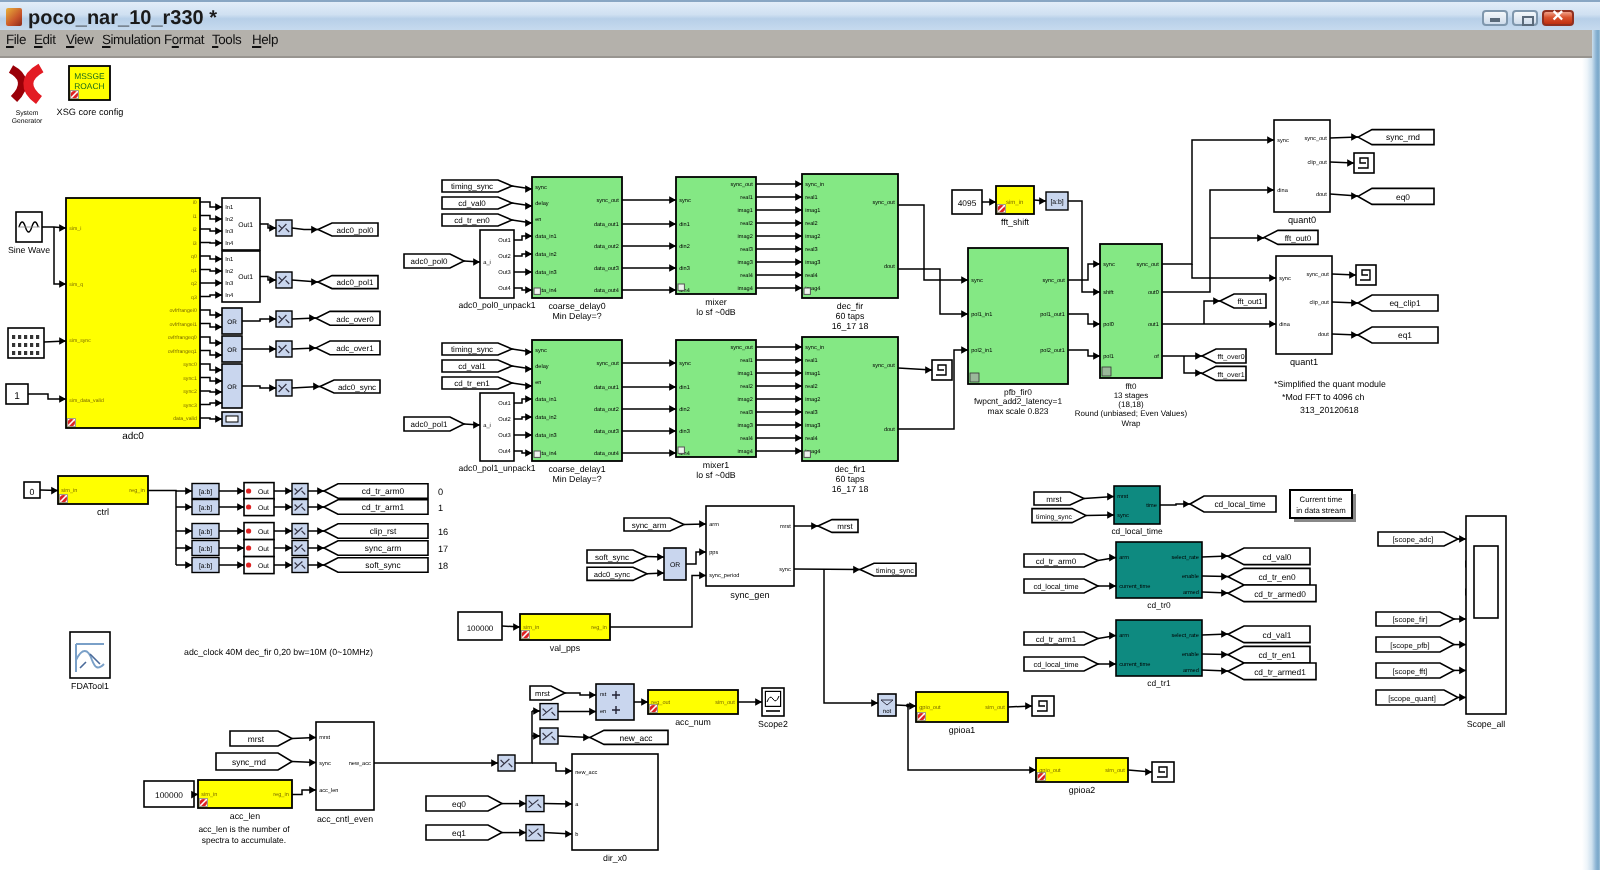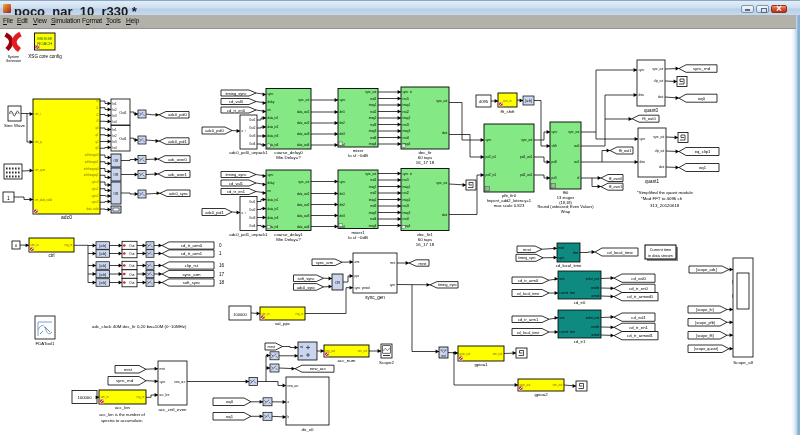--- a/index.html
+++ b/index.html
@@ -1,20 +1,20 @@
 <!DOCTYPE html>
 <html><head><meta charset="utf-8"><style>
 html,body{margin:0;padding:0;width:800px;height:435px;overflow:hidden;background:#fff;
 font-family:"Liberation Sans", sans-serif;}
 #titlebar{position:absolute;left:0;top:0;width:800px;height:15px;
 background:linear-gradient(#e3edf8 0%,#cfe0f1 45%,#b7cfe8 60%,#c6daee 100%);
 border-top:1px solid #89a6c3;box-sizing:border-box;}
 #ticon{position:absolute;left:3px;top:3px;width:8px;height:9px;
 background:linear-gradient(135deg,#e8b23a 0%,#c8542a 60%,#8a2a1a 100%);border-radius:1px;}
-#ttext{position:absolute;left:14px;top:2.5px;font-size:13px;color:#1a1a1a;font-weight:bold;letter-spacing:0;}
+#ttext{position:absolute;left:14px;top:2.5px;font-size:10px;color:#1a1a1a;font-weight:bold;letter-spacing:0;}
 .wbtn{position:absolute;top:4px;height:8px;width:13px;border-radius:2px;
 border:1px solid #7f97ad;box-sizing:border-box;}
 #bmin{right:46px;background:linear-gradient(#f4f8fb,#cfdceb);}
 #bmax{right:31px;background:linear-gradient(#f4f8fb,#cfdceb);}
 #bclose{right:13px;width:16px;background:linear-gradient(#f0a088,#d9532f 45%,#c03010);border-color:#903020;}
 #bmin:after{content:"";position:absolute;left:3px;right:3px;bottom:1.5px;height:1.5px;background:#5a6a7a;}
 #bmax:after{content:"";position:absolute;left:3.5px;top:2px;width:4px;height:2.5px;border:1px solid #5a6a7a;}
 #bclose:after{content:"\00d7";position:absolute;left:4px;top:-3px;color:#fff;font-size:10px;font-weight:bold;}
 #menubar{position:absolute;left:0;top:15px;width:796px;height:14px;background:#b4b1ab;
 border-bottom:1px solid #989590;box-sizing:border-box;font-size:6.7px;letter-spacing:-0.2px;color:#111;}

